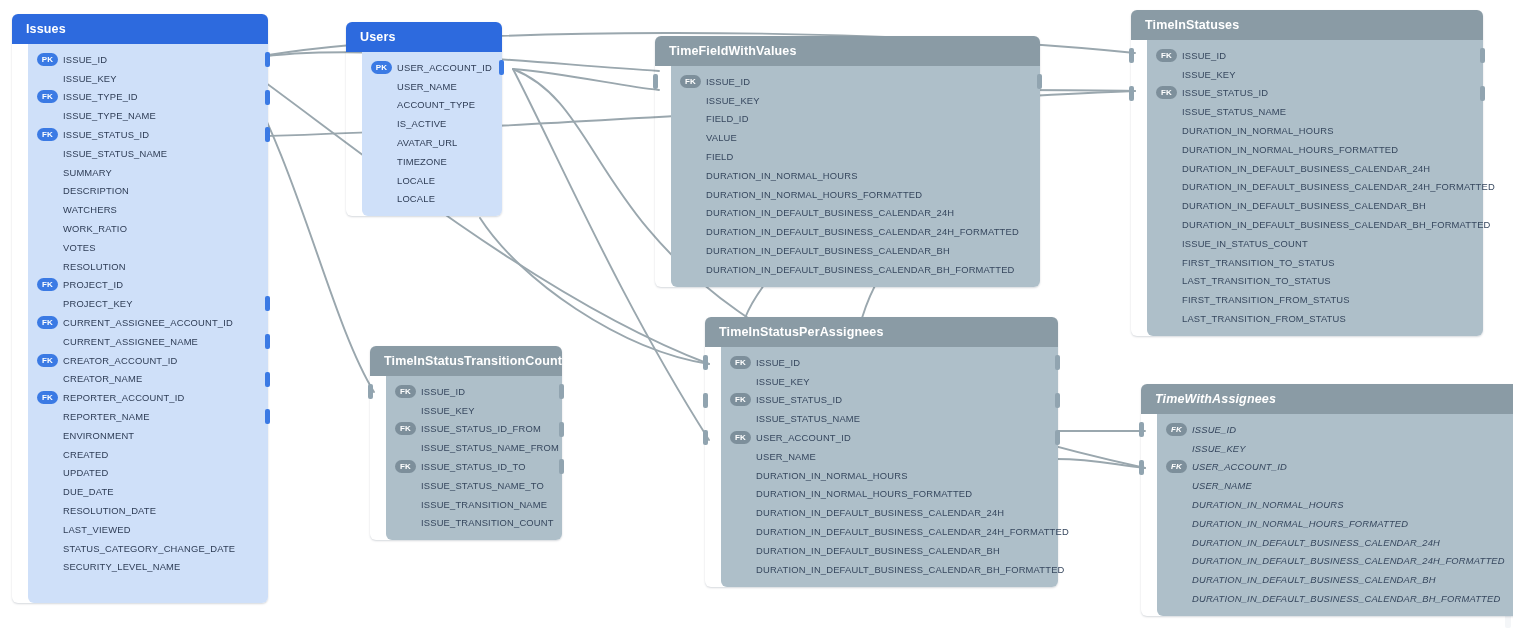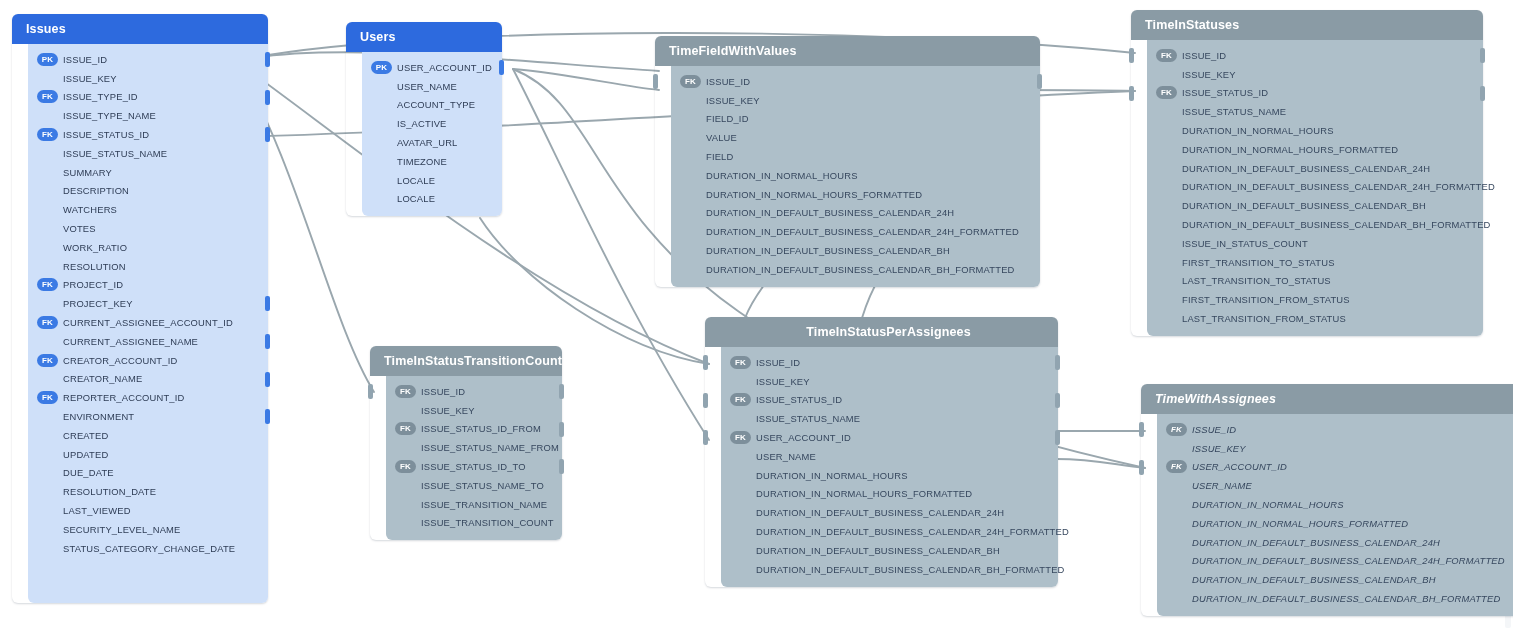--- a/index.html
+++ b/index.html
@@ -172,28 +172,28 @@
         <div class="field-row">
           <span class="key-badge empty"></span>
           <span class="field-name">DESCRIPTION</span>
         </div>
         <div class="field-row">
           <span class="key-badge empty"></span>
           <span class="field-name">WATCHERS</span>
         </div>
         <div class="field-row">
           <span class="key-badge empty"></span>
+          <span class="field-name">WORK_RATIO</span>
+        </div>
+        <div class="field-row">
+          <span class="key-badge empty"></span>
           <span class="field-name">VOTES</span>
         </div>
         <div class="field-row">
           <span class="key-badge empty"></span>
-          <span class="field-name">WORK_RATIO</span>
-        </div>
-        <div class="field-row">
-          <span class="key-badge empty"></span>
           <span class="field-name">RESOLUTION</span>
         </div>
         <div class="field-row">
           <span class="key-badge">FK</span>
           <span class="field-name">PROJECT_ID</span>
         </div>
         <div class="field-row">
           <span class="key-badge empty"></span>
           <span class="field-name">PROJECT_KEY</span>
         </div>
@@ -212,20 +212,24 @@
         <div class="field-row">
           <span class="key-badge empty"></span>
           <span class="field-name">CREATOR_NAME</span>
         </div>
         <div class="field-row">
           <span class="key-badge">FK</span>
           <span class="field-name">REPORTER_ACCOUNT_ID</span>
         </div>
         <div class="field-row">
           <span class="key-badge empty"></span>
+          <span class="field-name">REPORTER_NAME</span>
+        </div>
+        <div class="field-row">
+          <span class="key-badge empty"></span>
           <span class="field-name">ENVIRONMENT</span>
         </div>
         <div class="field-row">
           <span class="key-badge empty"></span>
           <span class="field-name">CREATED</span>
         </div>
         <div class="field-row">
           <span class="key-badge empty"></span>
           <span class="field-name">UPDATED</span>
         </div>
@@ -236,25 +240,25 @@
         <div class="field-row">
           <span class="key-badge empty"></span>
           <span class="field-name">RESOLUTION_DATE</span>
         </div>
         <div class="field-row">
           <span class="key-badge empty"></span>
           <span class="field-name">LAST_VIEWED</span>
         </div>
         <div class="field-row">
           <span class="key-badge empty"></span>
+          <span class="field-name">STATUS_CATEGORY_CHANGE_DATE</span>
+        </div>
+        <div class="field-row">
+          <span class="key-badge empty"></span>
           <span class="field-name">SECURITY_LEVEL_NAME</span>
-        </div>
-        <div class="field-row">
-          <span class="key-badge empty"></span>
-          <span class="field-name">STATUS_CATEGORY_CHANGE_DATE</span>
         </div>
       </div>
       <div class="nub right" style="top: 37.9px;"></div>
       <div class="nub right" style="top: 75.5px;"></div>
       <div class="nub right" style="top: 113.1px;"></div>
       <div class="nub right" style="top: 282.3px;"></div>
       <div class="nub right" style="top: 319.9px;"></div>
       <div class="nub right" style="top: 357.5px;"></div>
       <div class="nub right" style="top: 395.1px;"></div>
     </div>
@@ -450,21 +454,21 @@
         <div class="field-row">
           <span class="key-badge empty"></span>
           <span class="field-name">ISSUE_TRANSITION_COUNT</span>
         </div>
       </div>
       <div class="nub left" style="top: 37.9px;"></div>
       <div class="nub right" style="top: 37.9px;"></div>
       <div class="nub right" style="top: 75.5px;"></div>
       <div class="nub right" style="top: 113.1px;"></div>
     </div>
-    <div class="table-node theme-gray" style="left: 705px; top: 317px; width: 353px; text-align: center;">
+    <div class="table-node theme-gray" style="left: 705px; top: 317px; width: 353px;">
       <div class="table-header">TimeInStatusPerAssignees</div>
       <div class="table-body" style="height: 239.6px;">
         <div class="field-row">
           <span class="key-badge">FK</span>
           <span class="field-name">ISSUE_ID</span>
         </div>
         <div class="field-row">
           <span class="key-badge empty"></span>
           <span class="field-name">ISSUE_KEY</span>
         </div>

